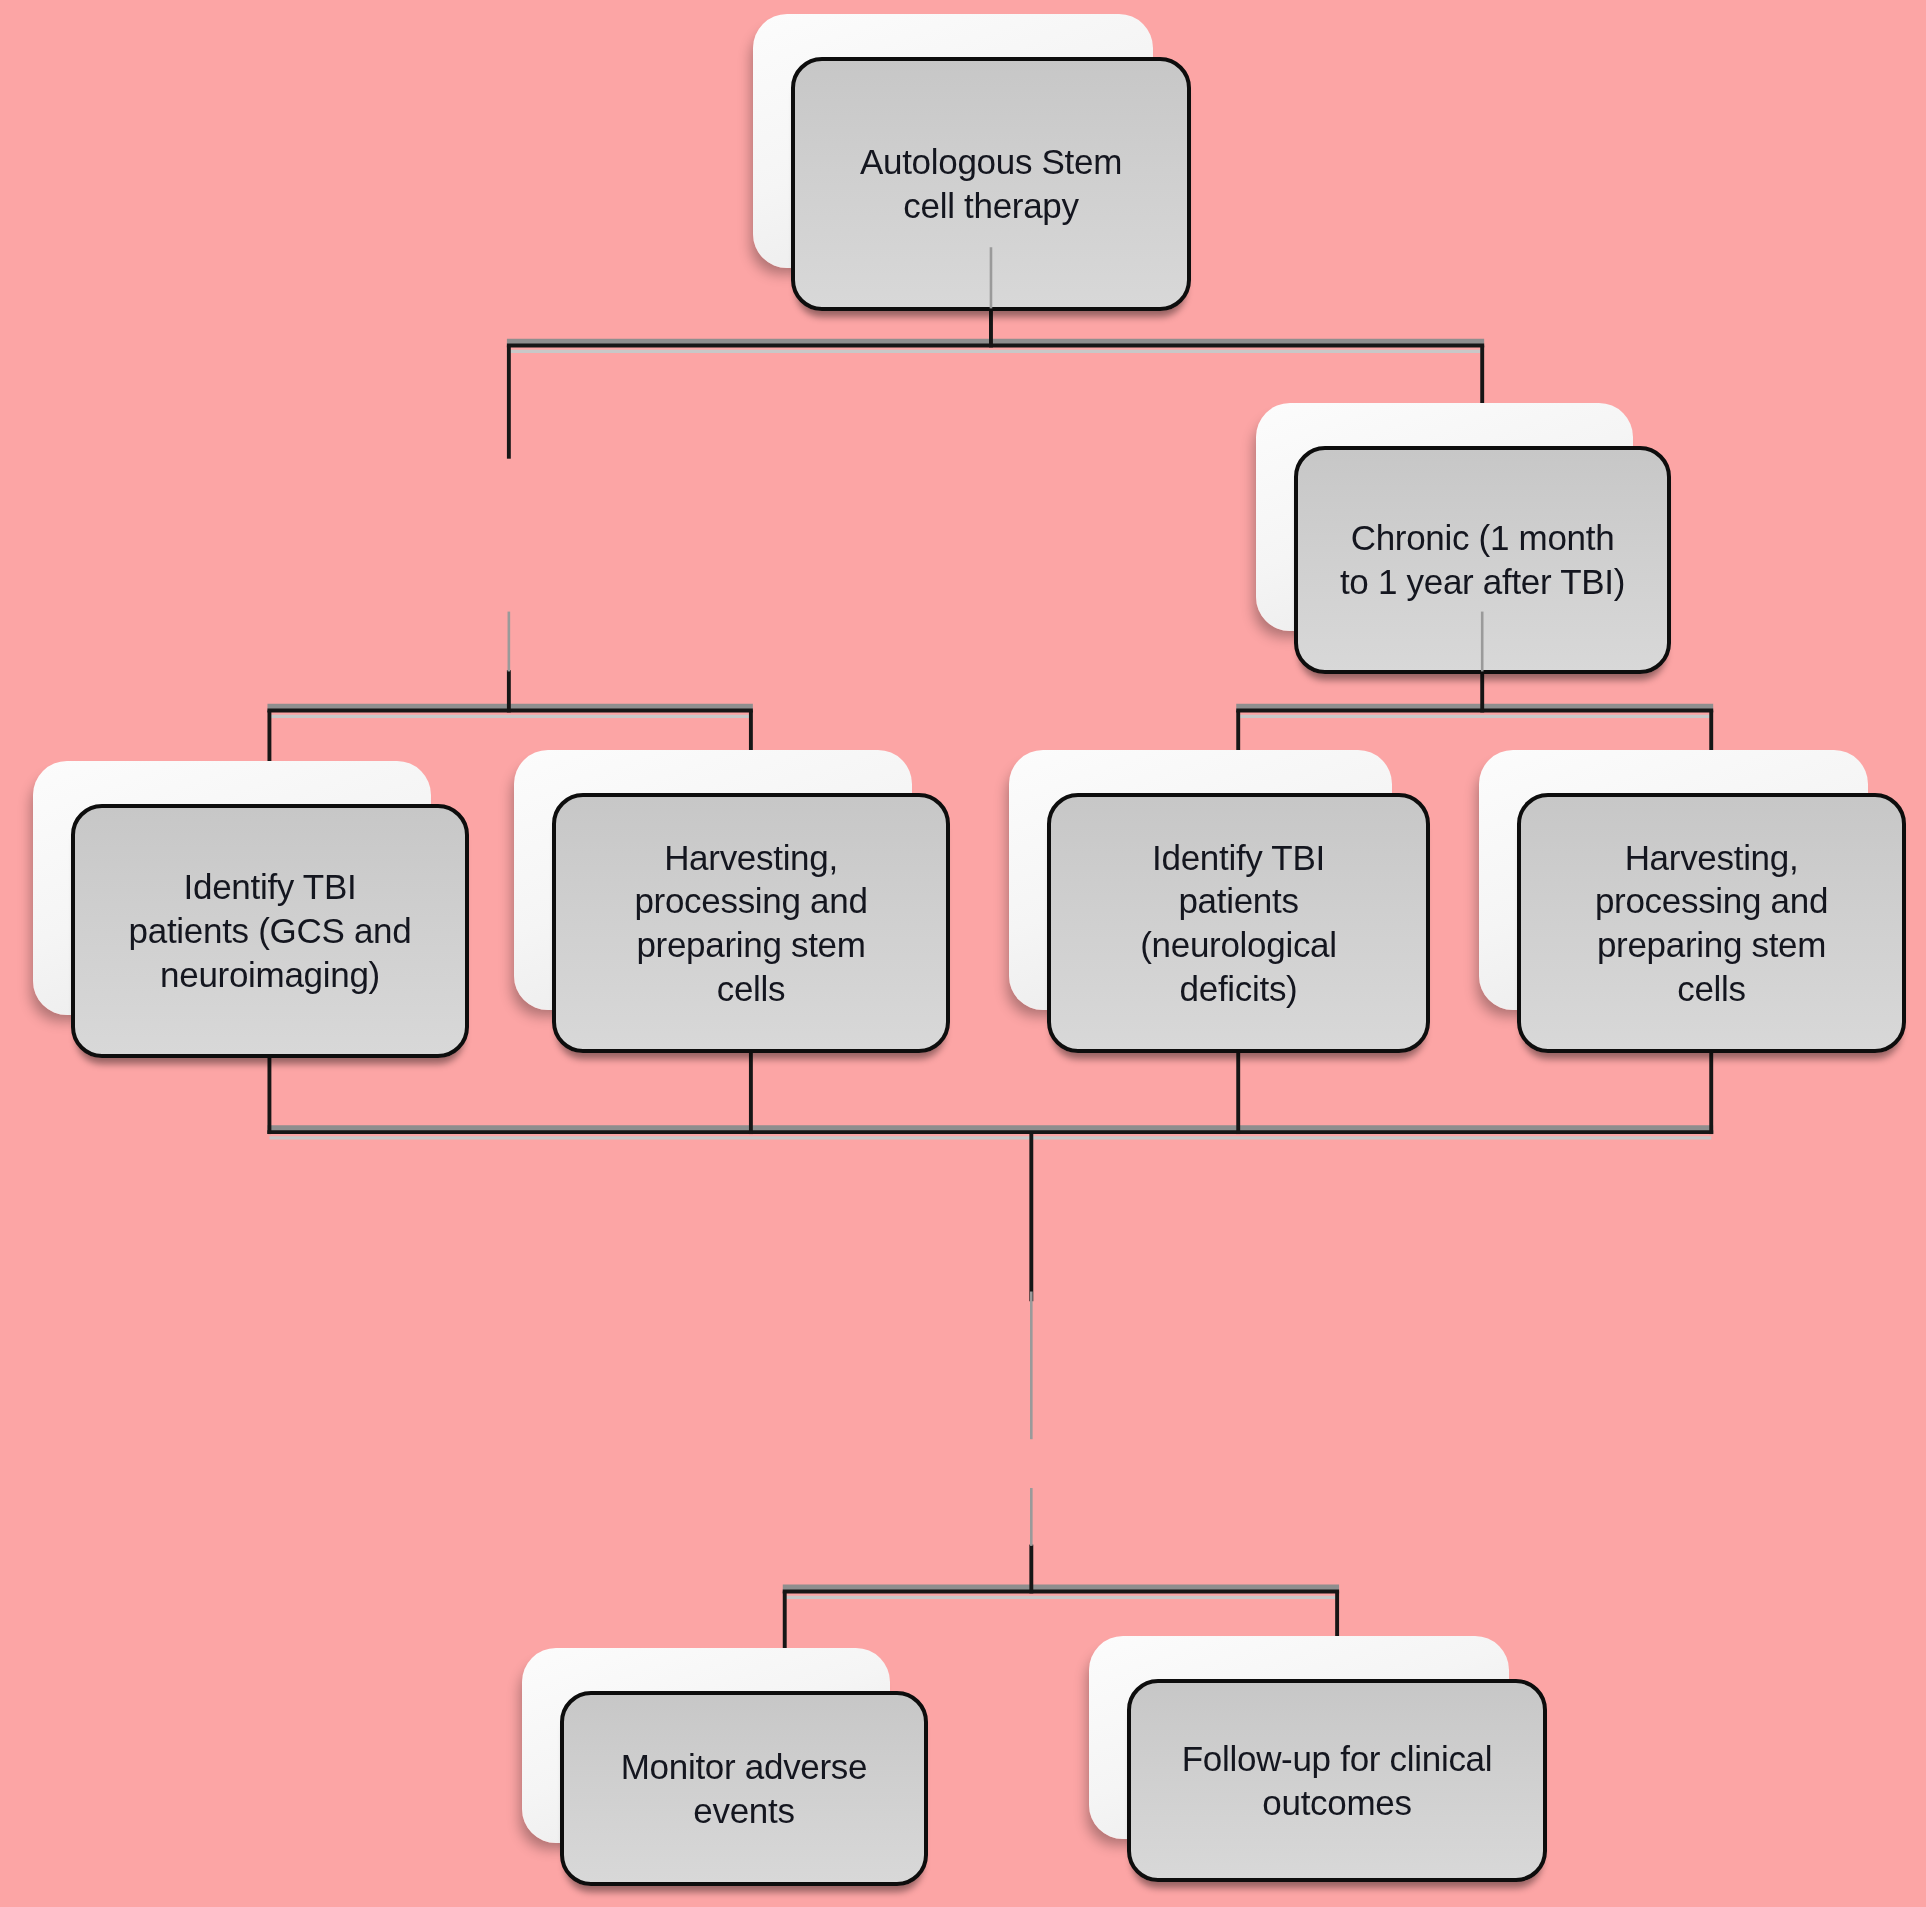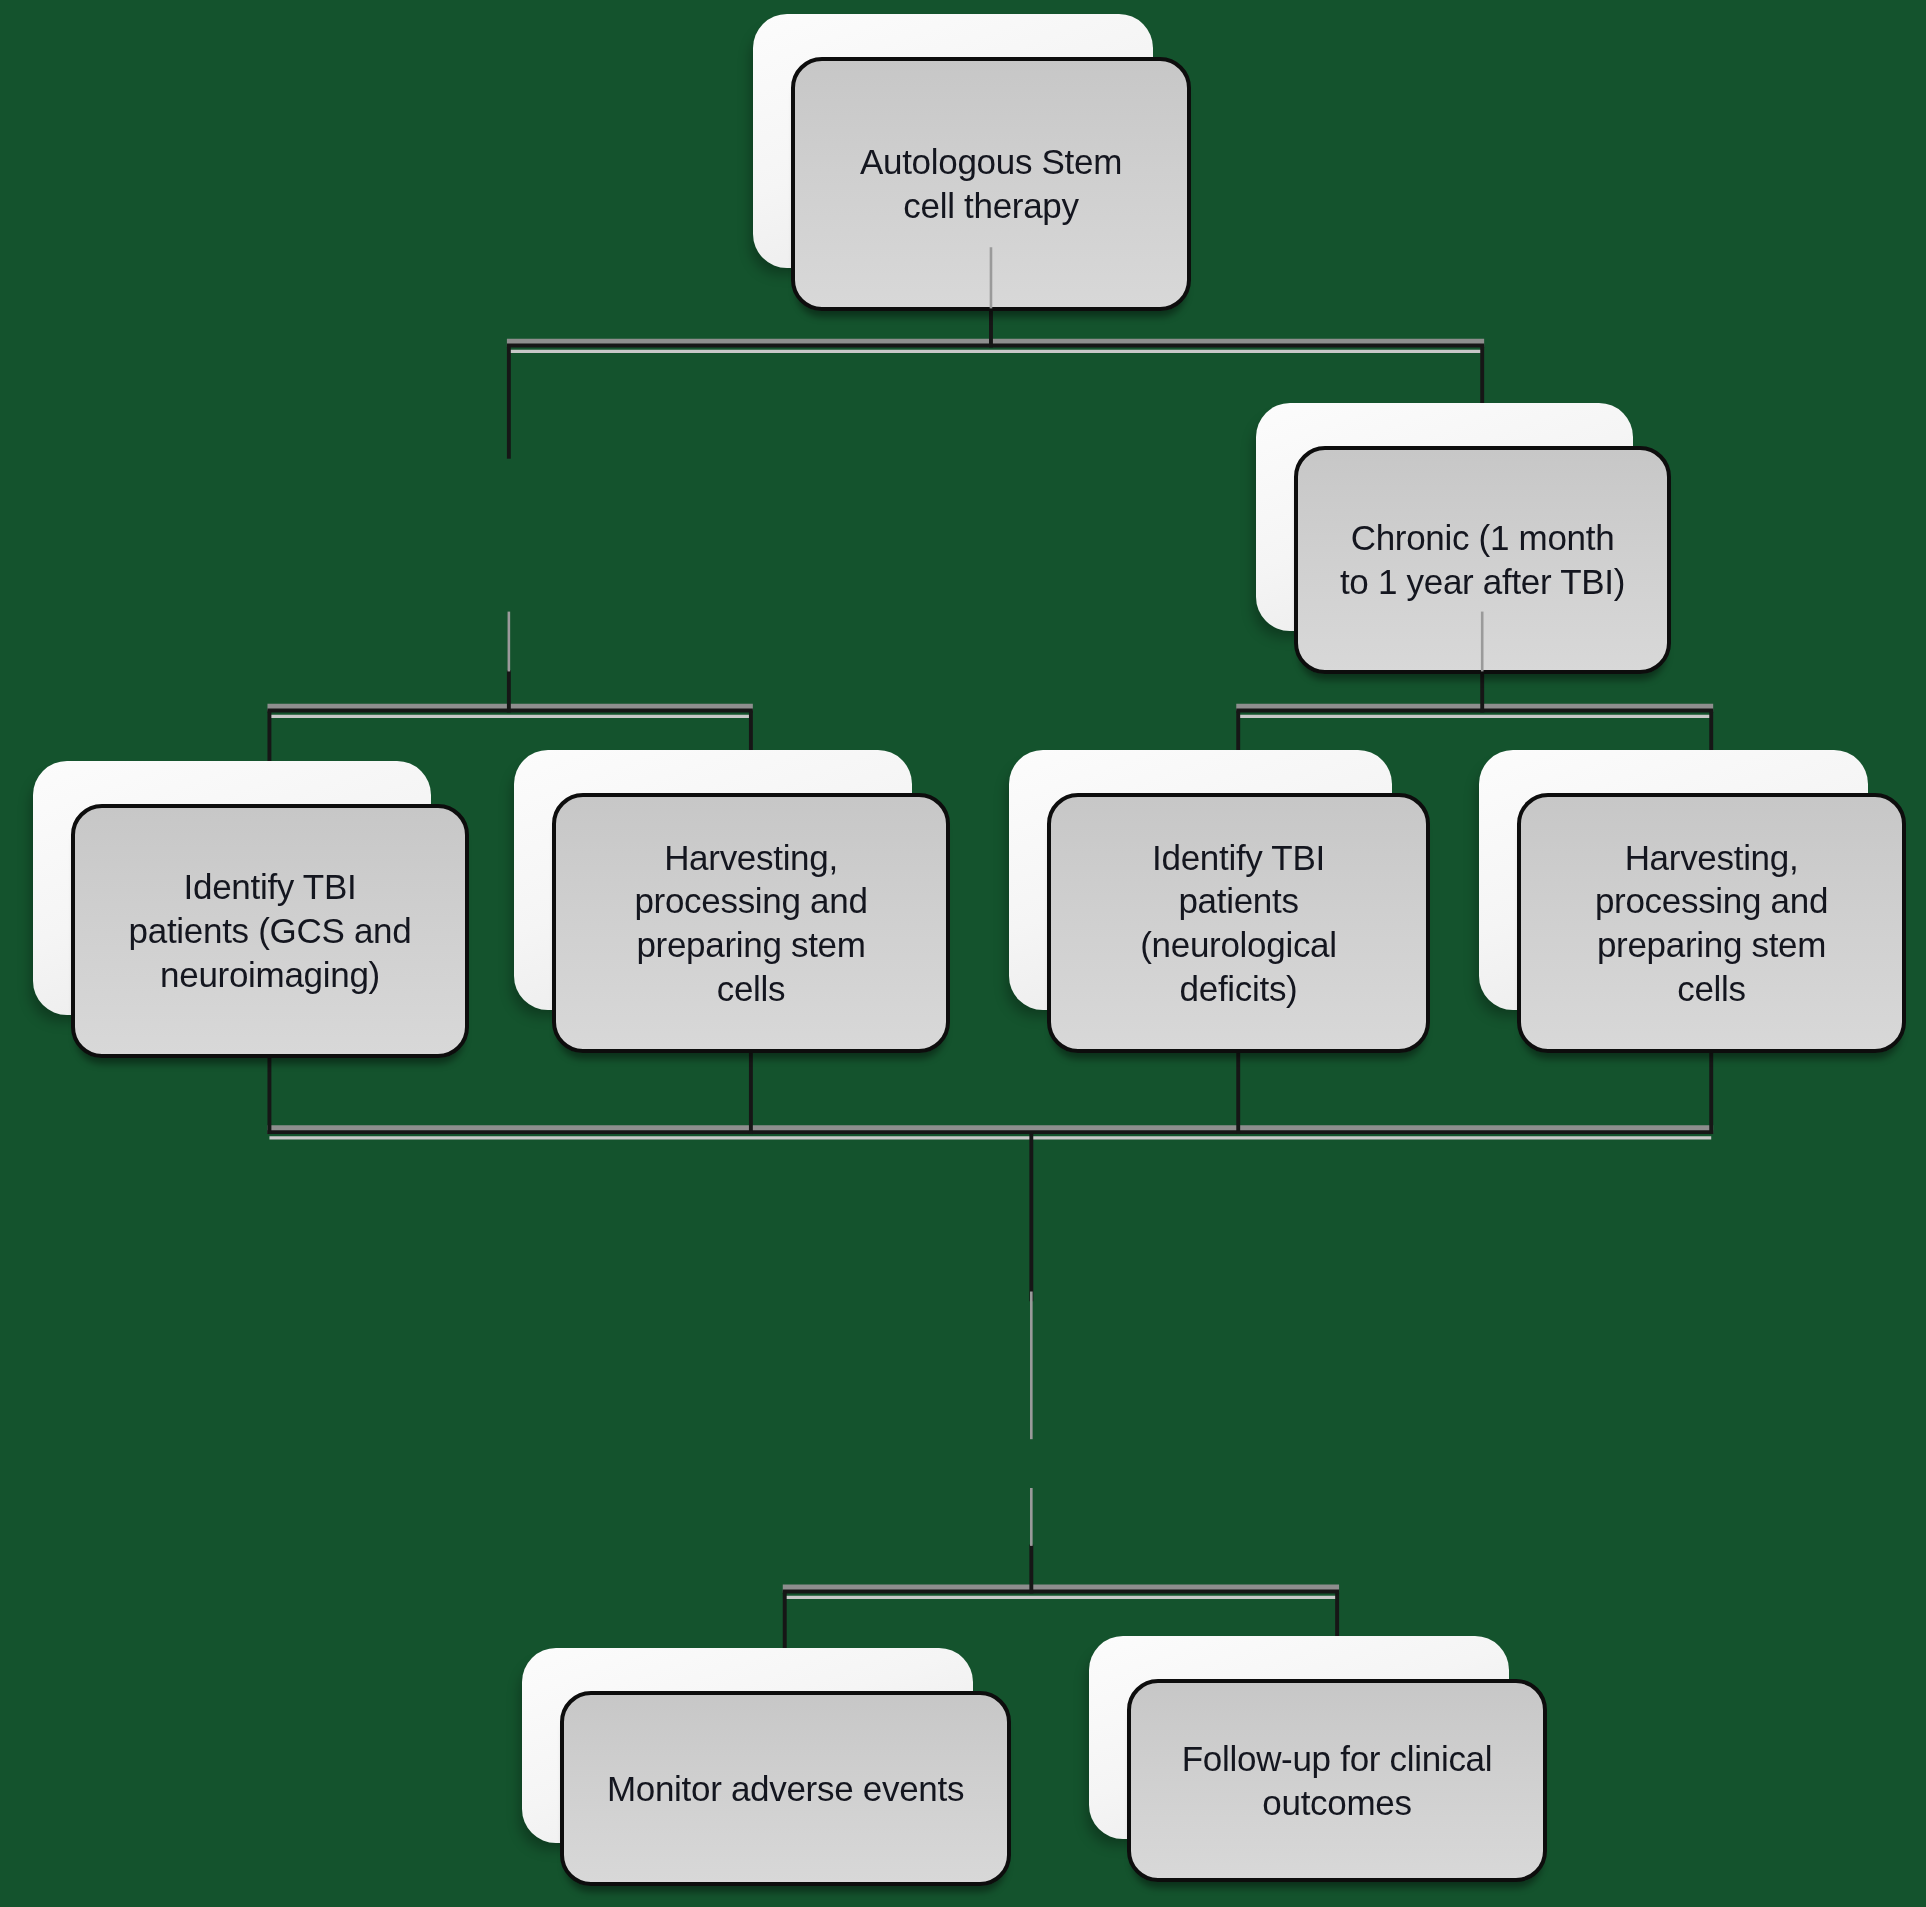--- a/index.html
+++ b/index.html
@@ -1,20 +1,20 @@
 <!DOCTYPE html>
 <html style="font-size:10.4px"><head>
 <meta charset="utf-8">
 <style>
   html, body { margin: 0; padding: 0; background: #ffffff; }
   .stage {
     position: relative;
     width: 1926px;
     height: 1907px;
-    background: #14532d;
+    background: #fca5a5;
     font-family: "Liberation Sans", sans-serif;
     overflow: hidden;
   }
   svg.edges, svg.overlay {
     position: absolute;
     left: 0; top: 0;
     width: 1926px; height: 1907px;
   }
   svg.edges   { z-index: 1; }
   svg.overlay { z-index: 3; pointer-events: none; }
@@ -52,21 +52,21 @@
 
   
   #node-root             { left: 791px; top:   57px; width: 400px; height: 254px; }
   #node-acute            { left:  315px; top:  447px; width: 388px; height: 226px; }
   #node-chronic          { left: 1294px; top:  446px; width: 377px; height: 228px; }
   #node-identify-acute   { left:  71px; top: 804px; width: 398px; height: 254px; }
   #node-harvest-acute    { left:  552px; top: 793px; width: 398px; height: 260px; }
   #node-identify-chronic { left: 1047px; top: 793px; width: 383px; height: 260px; }
   #node-harvest-chronic  { left: 1517px; top: 793px; width: 389px; height: 260px; }
   #node-infusion         { left: 839px; top: 1288px; width: 385px; height: 260px; }
-  #node-monitor          { left:  560px; top: 1691px; width: 451px; height: 195px; }
+  #node-monitor          { left:  560px; top: 1691px; width: 368px; height: 195px; }
   #node-followup         { left: 1127px; top: 1679px; width: 420px; height: 203px; text-decoration: underline; }
 </style>
 </head>
 <body>
 
 <div class="stage">
 
   <svg class="edges" viewBox="0 0 2960 2931" xmlns="http://www.w3.org/2000/svg">
 
     <g stroke="#8e8e8e" stroke-width="13" fill="none">

